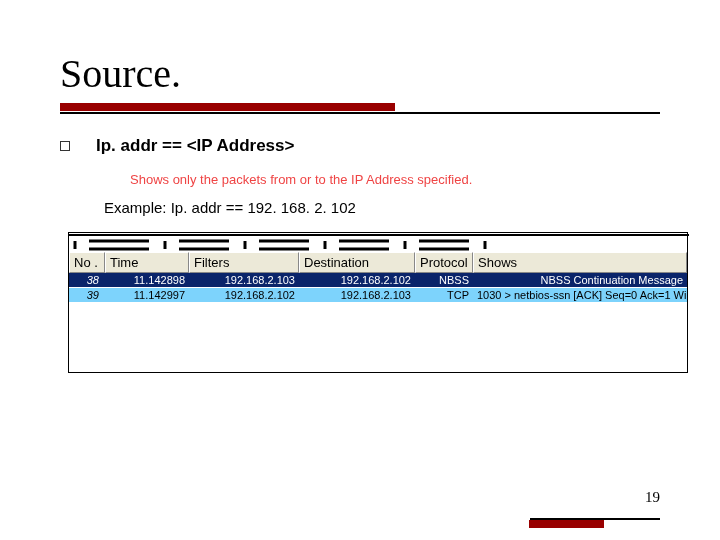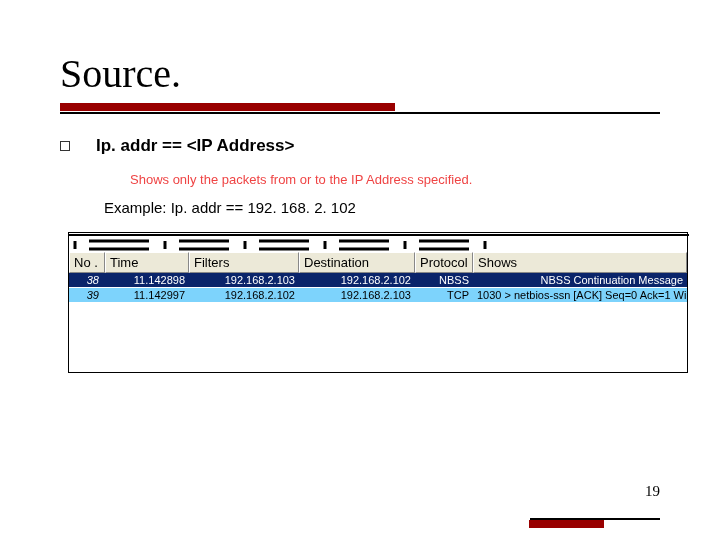--- a/index.html
+++ b/index.html
@@ -112,21 +112,21 @@
   .cap-body-pad {
     height: 70px;
     background: #fff;
     border-bottom: 1px solid #000;
     border-left: 0;
     border-right: 0;
   }
   .pagenum {
     position: absolute;
     right: 60px;
-    bottom: 40px;
+    bottom: 34px;
     font-family: "Times New Roman", Times, serif;
     font-size: 15px;
     color: #000;
   }
   .footer-rule {
     position: absolute;
     bottom: 20px;
     right: 60px;
     width: 130px;
     height: 2px;

